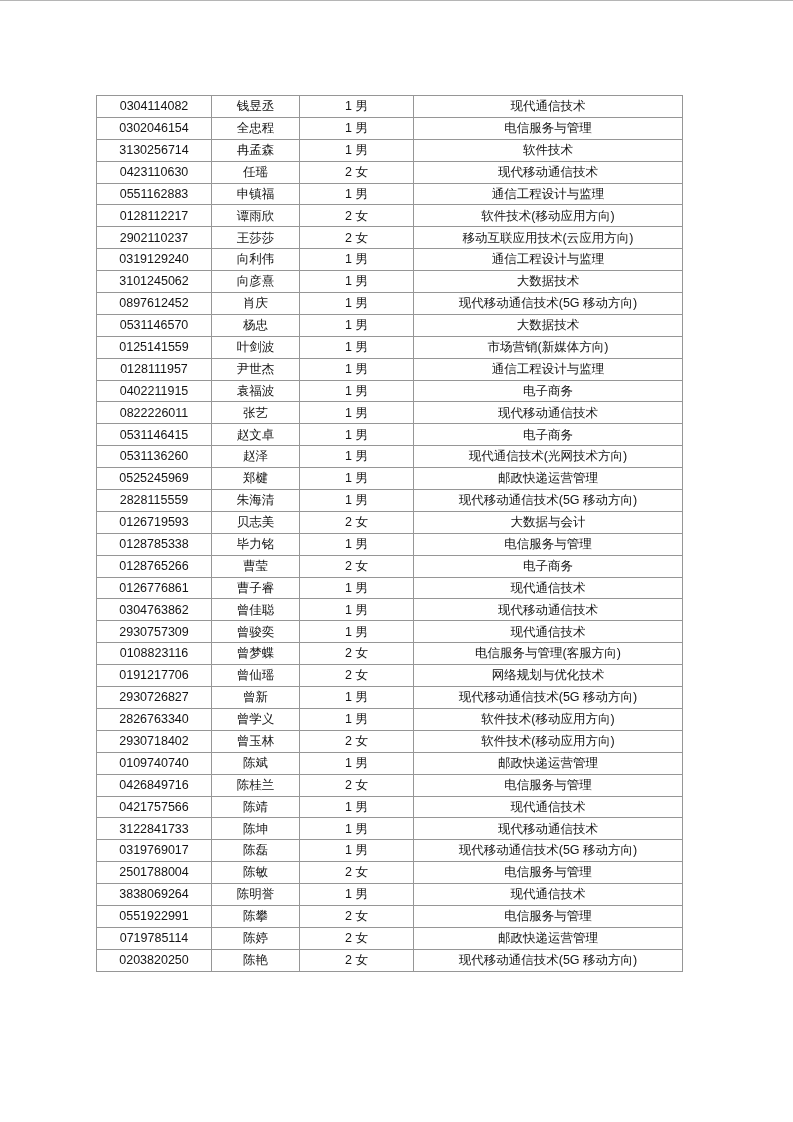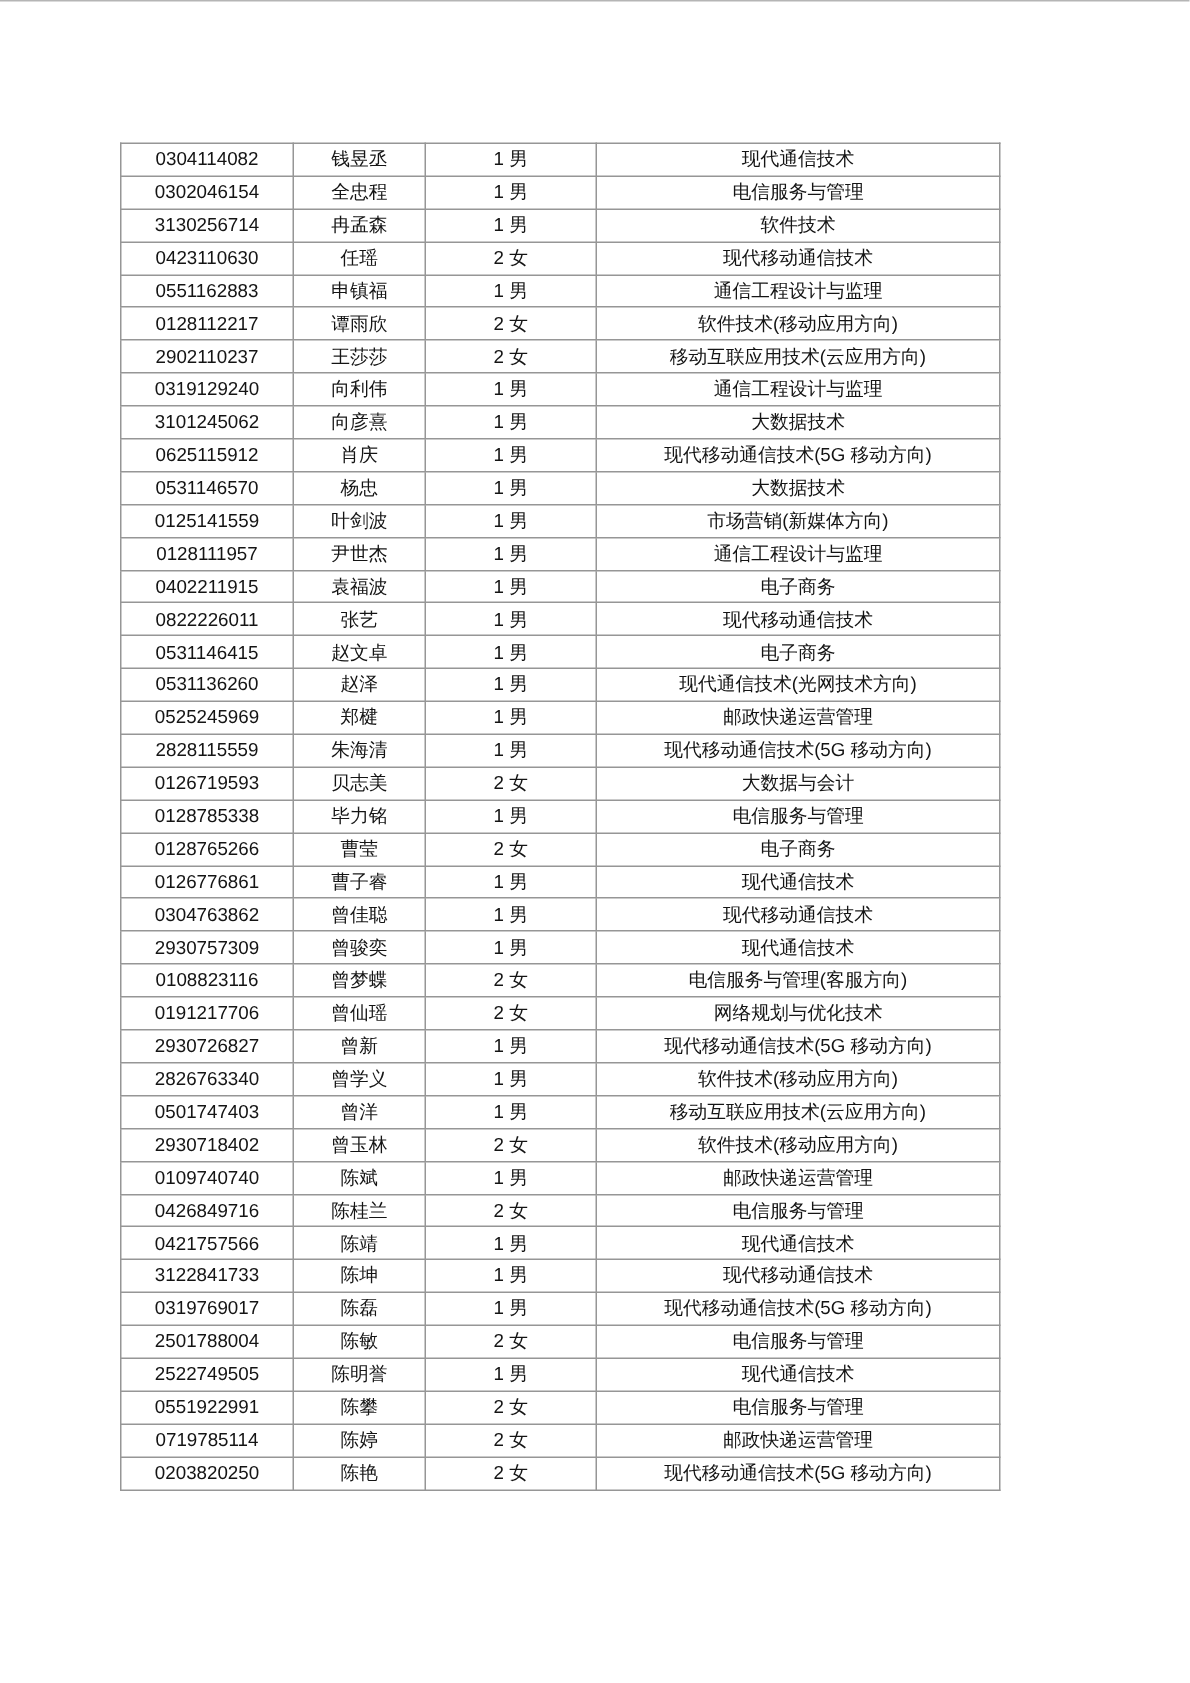--- a/index.html
+++ b/index.html
@@ -18,21 +18,21 @@
     position: absolute;
     top: 0;
     left: 0;
     width: 793px;
     height: 1px;
     background: #b5b5b5;
   }
   table.roster {
     position: absolute;
     top: 95px;
-    left: 80px;
+    left: 96px;
     width: 586px;
     border-collapse: collapse;
     table-layout: fixed;
   }
   table.roster td {
     border: 1px solid #969696;
     height: 20.9px;
     padding: 0;
     text-align: center;
     vertical-align: middle;
@@ -117,21 +117,21 @@
   </tr>
 
   <tr>
     <td>3101245062</td>
     <td>向彦熹</td>
     <td>1 男</td>
     <td>大数据技术</td>
   </tr>
 
   <tr>
-    <td>0625115912</td>
+    <td>0897612452</td>
     <td>肖庆</td>
     <td>1 男</td>
     <td>现代移动通信技术(5G 移动方向)</td>
   </tr>
 
 
   <tr>
     <td>0531146570</td>
     <td>杨忠</td>
     <td>1 男</td>
@@ -257,26 +257,20 @@
     <td>现代移动通信技术(5G 移动方向)</td>
   </tr>
 
   <tr>
     <td>2826763340</td>
     <td>曾学义</td>
     <td>1 男</td>
     <td>软件技术(移动应用方向)</td>
   </tr>
 
-  <tr>
-    <td>0501747403</td>
-    <td>曾洋</td>
-    <td>1 男</td>
-    <td>移动互联应用技术(云应用方向)</td>
-  </tr>
 
   <tr>
     <td>2930718402</td>
     <td>曾玉林</td>
     <td>2 女</td>
     <td>软件技术(移动应用方向)</td>
   </tr>
 
   <tr>
     <td>0109740740</td>
@@ -314,21 +308,21 @@
   </tr>
 
   <tr>
     <td>2501788004</td>
     <td>陈敏</td>
     <td>2 女</td>
     <td>电信服务与管理</td>
   </tr>
 
   <tr>
-    <td>2522749505</td>
+    <td>3838069264</td>
     <td>陈明誉</td>
     <td>1 男</td>
     <td>现代通信技术</td>
   </tr>
 
   <tr>
     <td>0551922991</td>
     <td>陈攀</td>
     <td>2 女</td>
     <td>电信服务与管理</td>

